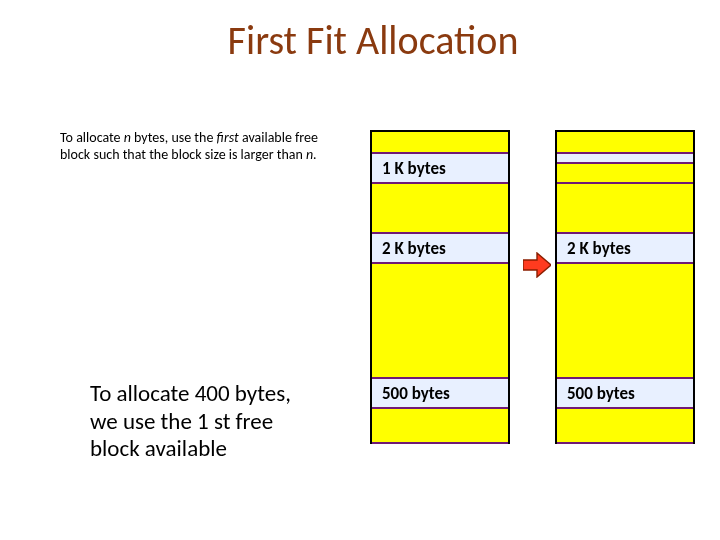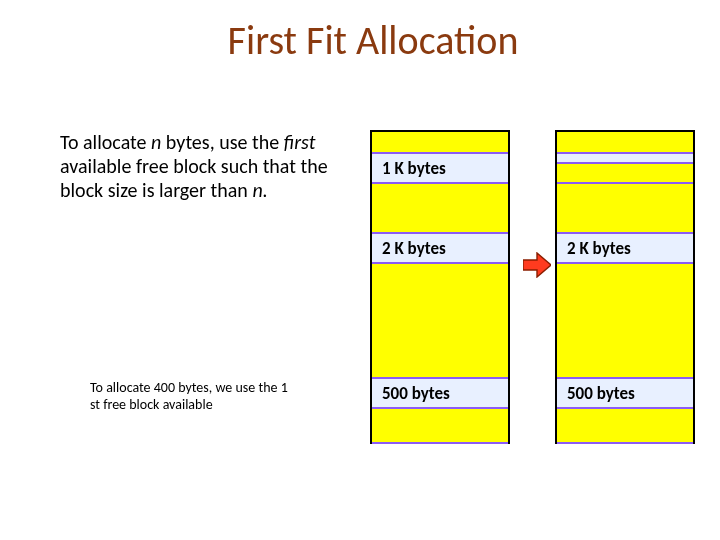--- a/index.html
+++ b/index.html
@@ -1,27 +1,27 @@
 <!DOCTYPE html>
 <html><head>
 <meta charset="utf-8">
 <style>
   * { box-sizing: border-box; margin: 0; padding: 0; }
   html, body { width: 720px; height: 540px; background: #fff; font-family: Calibri, "Segoe UI", Arial, sans-serif; color: #000; }
   .slide { position: relative; width: 720px; height: 540px; }
   .title { position: absolute; left: 0; width: 720px; top: 16px; text-align: center; font-size: 40px; color: #8a3a0f; font-weight: 400; padding-left: 26px; }
 
-  .desc { position: absolute; left: 60px; top: 130px; width: 270px; font-size: 20px; line-height: 1.2; color: #000; }
+  .desc { position: absolute; left: 60px; top: 130px; width: 270px; font-size: 14px; line-height: 1.2; color: #000; }
   .desc .em-n { font-style: italic; }
   .desc .emph { font-style: italic; }
 
-  .example { position: absolute; left: 90px; top: 380px; width: 210px; font-size: 14px; line-height: 1.2; color: #000; }
+  .example { position: absolute; left: 90px; top: 380px; width: 210px; font-size: 23px; line-height: 1.2; color: #000; }
 
   .memcol { position: absolute; width: 140px; border: 2px solid #000; border-bottom: none; }
-  .memcol .seg { width: 100%; border-bottom: 2px solid #8b5cf6; }
+  .memcol .seg { width: 100%; border-bottom: 2px solid #701a75; }
   .memcol .used { background: #ffff00; }
   .memcol .free { background: #e8f0ff; display: flex; align-items: center; padding: 0 10px; font-size: 17px; font-weight: 700; }
   .memcol .allocd { background: #e8f0ff; }
 
   #col-left  { left: 370px; top: 130px; }
   #col-right { left: 555px; top: 130px; }
 
   .arrow { position: absolute; left: 523px; top: 252px; width: 28px; height: 26px; }
   .arrow svg { display:block; }
 </style>

